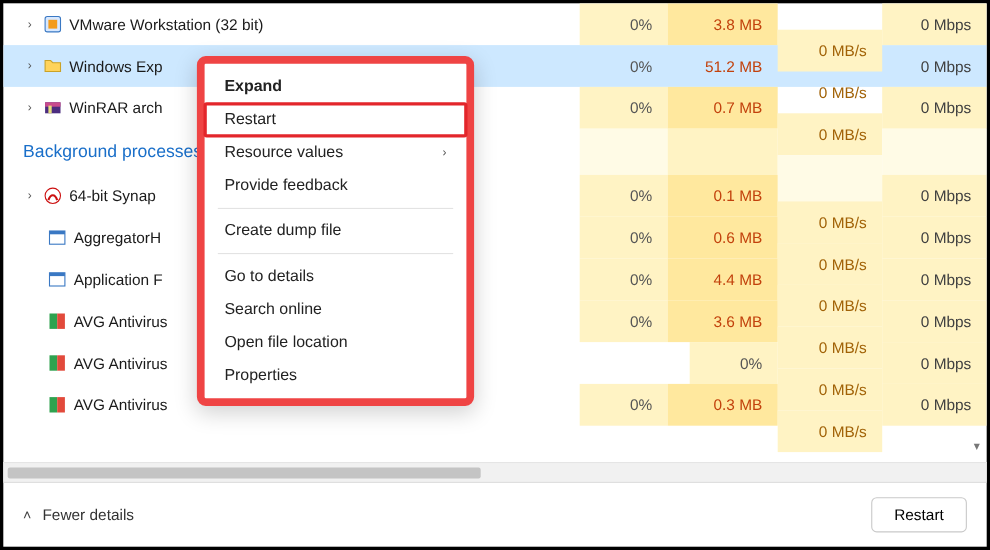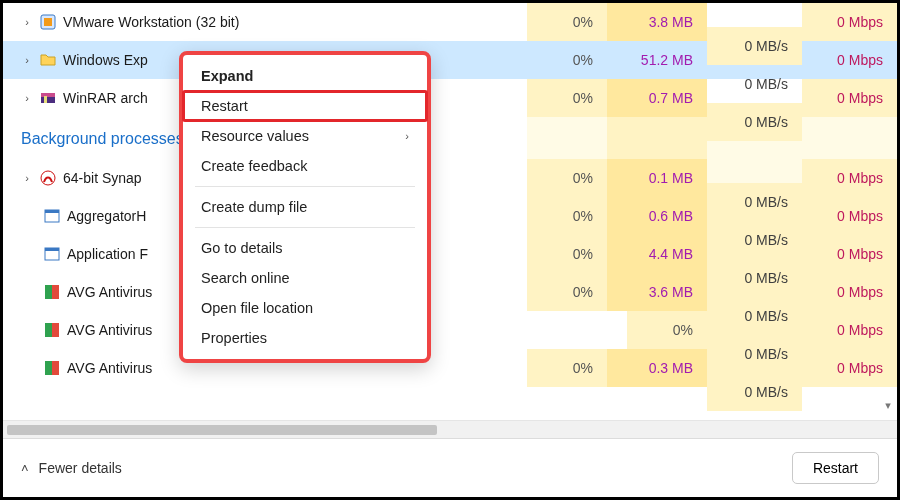--- a/index.html
+++ b/index.html
@@ -4,30 +4,30 @@
 <style>
   * { box-sizing: border-box; margin: 0; padding: 0; }
   html, body { width: 900px; height: 500px; font-family: "Segoe UI", Arial, sans-serif; font-size: 14px; color: #1a1a1a; overflow: hidden; background: #fff; }
   .window { width: 900px; height: 500px; border: 3px solid #000; display: flex; flex-direction: column; }
   .process-list { flex: 1; overflow: hidden; position: relative; }
   .row { display: flex; height: 38px; align-items: center; }
   .row.selected { background: #cde8ff; }
   .name-col { flex: 1; display: flex; align-items: center; padding-left: 18px; gap: 6px; overflow: hidden; white-space: nowrap; }
   .name-col.indent { padding-left: 40px; }
   .cpu-col { width: 80px; text-align: right; padding-right: 14px; background: #fff3c4; height: 100%; display:flex; align-items:center; justify-content:flex-end; color:#555;}
-  .mem-col { width: 100px; text-align: right; padding-right: 14px; background: #ffe89e; height:100%; display:flex; align-items:center; justify-content:flex-end; color:#a21caf;}
-  .disk-col { width: 95px; text-align: left; padding-right: 14px; background: #fff3c4; height:100%; display:flex; align-items:center; justify-content:flex-end; color:#404040;margin-top:48px;}
-  .net-col { width: 95px; text-align: right; padding-right: 14px; background: #fff3c4; height:100%; display:flex; align-items:center; justify-content:flex-end; color:#be185d;}
+  .mem-col { width: 100px; text-align: right; padding-right: 14px; background: #ffe89e; height:100%; display:flex; align-items:center; justify-content:flex-end; color:#c2410c;}
+  .disk-col { width: 95px; text-align: left; padding-right: 14px; background: #fff3c4; height:100%; display:flex; align-items:center; justify-content:flex-end; color:#a16207;margin-top:48px;}
+  .net-col { width: 95px; text-align: right; padding-right: 14px; background: #fff3c4; height:100%; display:flex; align-items:center; justify-content:flex-end; color:#404040;}
   .row.selected .cpu-col, .row.selected .mem-col, .row.selected .disk-col, .row.selected .net-col { background: transparent; }
   .row.empty .cpu-col, .row.empty .disk-col, .row.empty .net-col { background:#fffbe6; }
   .row.empty .mem-col { background:#fff3c4; }
   .expander { width: 12px; color:#555; font-size:11px; display:inline-block; text-align:center;}
   .section-header { color:#1a6fc9; font-size:16px; padding:10px 0 8px 18px; }
   .icon { width:18px; height:18px; display:inline-block; flex-shrink:0; }
-  .context-menu { position:absolute; left:176px; top:48px; width:252px; background:#fff; border:4px solid #ef4444; border-radius:8px; box-shadow:0 6px 20px rgba(0,0,0,0.18); padding:6px 0; z-index:10; }
+  .context-menu { position:absolute; left:176px; top:48px; width:252px; background:#fff; border:7px solid #ef4444; border-radius:8px; box-shadow:0 6px 20px rgba(0,0,0,0.18); padding:6px 0; z-index:10; }
   .menu-item { padding:7px 18px; cursor:default; display:flex; justify-content:space-between; align-items:center; font-size:14.5px; color:#222;}
   .menu-item.bold { font-weight:600; }
   .menu-item.highlight { outline:3px solid #e3262b; outline-offset:-2px; border-radius:2px; }
   .menu-sep { height:1px; background:#e3e3e3; margin:5px 12px; }
   .submenu-arrow { font-size:11px; color:#555; }
   .scrollbar-vert { position:absolute; right:3px; top:396px; width:12px; height:14px; color:#777; font-size:11px; text-align:center; }
   .scrollbar-horiz { height:18px; background:#f1f1f1; border-top:1px solid #e5e5e5; display:flex; align-items:center; }
   .hthumb { background:#c4c4c4; height:10px; width:430px; margin-left:4px; border-radius:2px; }
   .footer-sep { height:1px; background:#dcdcdc; }
   .footer { height:58px; display:flex; align-items:center; justify-content:space-between; padding:0 18px; }
@@ -205,21 +205,21 @@
           <span>Expand</span>
         </div>
       <div class="menu-item highlight">
           <span>Restart</span>
         </div>
       <div class="menu-item">
           <span>Resource values</span>
           <span class="submenu-arrow">›</span>
         </div>
       <div class="menu-item">
-          <span>Create feedback</span>
+          <span>Provide feedback</span>
         </div>
       <div class="menu-sep"></div>
       <div class="menu-item">
           <span>Create dump file</span>
         </div>
       <div class="menu-sep"></div>
       <div class="menu-item">
           <span>Go to details</span>
         </div>
       <div class="menu-item">

